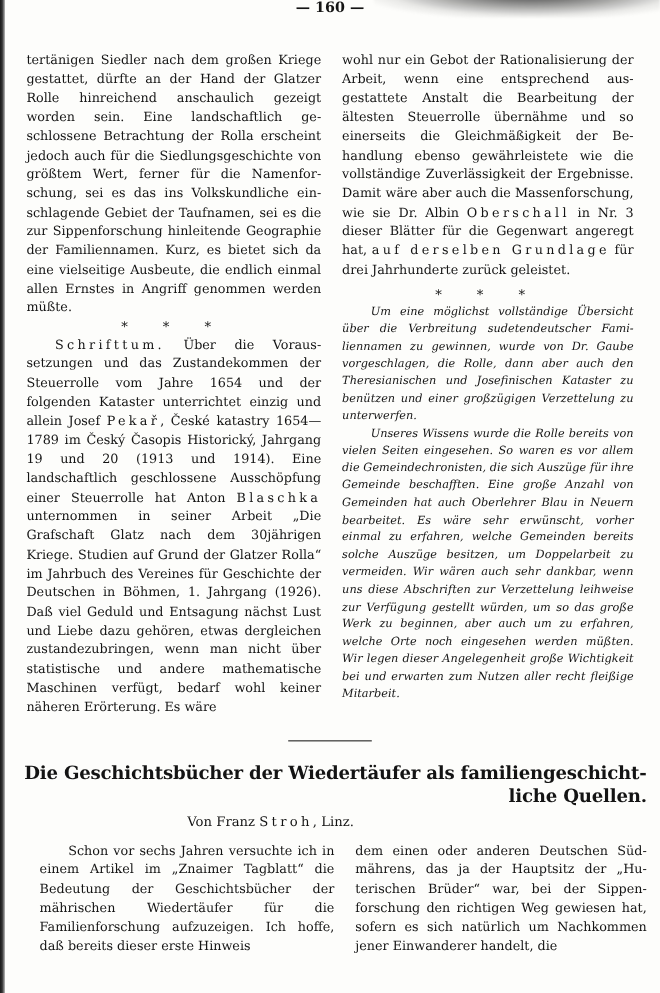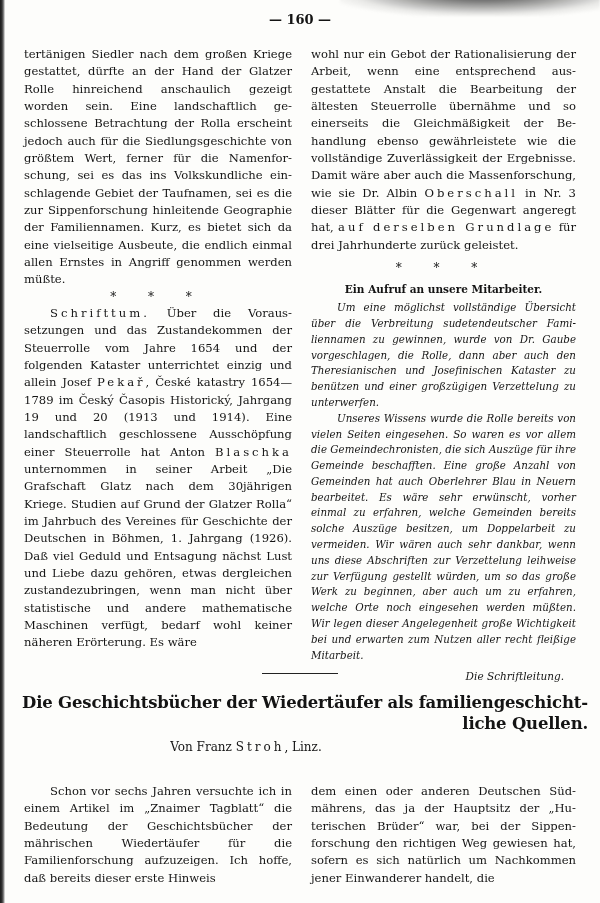--- a/index.html
+++ b/index.html
@@ -12,21 +12,21 @@
   .scan-edge {
     position: absolute; left: 0; top: 0; width: 5px; height: 903px;
     background: linear-gradient(to right, #1a1a1a 0, #333 2px, #9a9a9a 4px, rgba(255,255,255,0) 5px);
   }
   .smudge {
     position: absolute; right: 0; top: -18px; width: 260px; height: 34px;
     background: radial-gradient(ellipse at 55% 30%, rgba(20,20,20,0.85) 0%, rgba(40,40,40,0.5) 35%, rgba(120,120,120,0.15) 65%, rgba(255,255,255,0) 80%);
     filter: blur(1px);
   }
   .page-num {
-    position: absolute; top: 12px; left: 0; width: 600px; text-align: center;
+    position: absolute; top: 0; left: 0; width: 600px; text-align: center;
     font-size: 13px; font-weight: bold;
   }
   .col {
     position: absolute; font-size: 11.6px; line-height: 17.35px;
     text-align: justify; hyphens: manual;
   }
   .col p { margin: 0; }
   .col-left { left: 24px; top: 46px; width: 268px; }
   .col-right { left: 311px; top: 46px; width: 265px; }
   .indent { text-indent: 26px; }
@@ -40,44 +40,42 @@
   .signature { text-align: right; margin-top: 6px !important; padding-right: 12px; font-size: 10.5px; }
   .rule { position: absolute; height: 1px; background: #222; }
   .article-title {
     position: absolute; left: 18px; top: 692px; width: 570px; text-align: right;
     font-weight: bold; font-size: 16.5px; line-height: 21px; letter-spacing: -0.2px;
   }
   .byline {
     position: absolute; left: 0; top: 739px; width: 492px; text-align: center;
     font-size: 12px; line-height: 16px;
   }
-  .col2 { top: 783px; }
+  .col2 { top: 765px; margin-left: 12px; }
 </style>
 </head>
 <body>
 
 <div class="scan-edge"></div>
 <div class="smudge"></div>
 
 <div class="page-num">— 160 —</div>
 
 <div class="col col-left">
   <p>tertänigen Siedler nach dem großen Kriege gestattet, dürfte an der Hand der Glatzer Rolle hinreichend anschaulich ge­zeigt worden sein. Eine landschaftlich ge­schlossene Betrachtung der Rolla erscheint jedoch auch für die Siedlungsgeschichte von größtem Wert, ferner für die Namenfor­schung, sei es das ins Volkskundliche ein­schlagende Gebiet der Taufnamen, sei es die zur Sippenforschung hinleitende Geographie der Familiennamen. Kurz, es bietet sich da eine vielseitige Aus­beute, die endlich einmal allen Ernstes in Angriff genommen werden müßte.</p>
   <p class="stars">* * *</p>
   <p class="indent"><span class="spaced">Schrifttum.</span><span> Über die Voraus­setzungen und das Zustandekommen der Steuerrolle vom Jahre 1654 und der folgenden Kataster unterrichtet einzig und allein Josef </span><span class="spaced">Pekař</span><span>, České katastry 1654—1789 im Český Časopis Historický, Jahrgang 19 und 20 (1913 und 1914). Eine landschaftlich geschlos­sene Ausschöpfung einer Steuerrolle hat Anton </span><span class="spaced">Blaschka</span><span> unternommen in sei­ner Arbeit „Die Grafschaft Glatz nach dem 30jährigen Kriege. Studien auf Grund der Glatzer Rolla“ im Jahrbuch des Vereines für Geschichte der Deut­schen in Böhmen, 1. Jahrgang (1926). Daß viel Geduld und Entsagung nächst Lust und Liebe dazu gehören, etwas der­gleichen zustandezubringen, wenn man nicht über statistische und andere mathe­matische Maschinen verfügt, bedarf wohl keiner näheren Erörterung. Es wäre</span></p>
 </div>
 
 <div class="col col-right">
   <p><span>wohl nur ein Gebot der Rationalisierung der Arbeit, wenn eine entsprechend aus­gestattete Anstalt die Bearbeitung der ältesten Steuerrolle übernähme und so einerseits die Gleichmäßigkeit der Be­handlung ebenso gewährleistete wie die vollständige Zuverlässigkeit der Ergeb­nisse. Damit wäre aber auch die Massen­forschung, wie sie Dr. Albin </span><span class="spaced">Ober­schall</span><span> in Nr. 3 dieser Blätter für die Gegenwart angeregt hat, </span><span class="spaced">auf derselben Grundlage</span><span> für drei Jahr­hunderte zurück geleistet.</span></p>
   <p class="stars" style="margin-top:6px">* * *</p>
-  <div class="section-title">Ein Aufruf an unsere Mitarbeiter.</div>
   <div class="small">
     <p class="indent">Um eine möglichst vollständige Übersicht über die Verbreitung sudetendeutscher Fami­liennamen zu gewinnen, wurde von Dr. Gaube vorgeschlagen, die Rolle, dann aber auch den Theresianischen und Josefinischen Kataster zu benützen und einer großzügigen Verzette­lung zu unterwerfen.</p>
     <p class="indent">Unseres Wissens wurde die Rolle bereits von vielen Seiten eingesehen. So waren es vor allem die Gemeindechronisten, die sich Auszüge für ihre Gemeinde beschafften. Eine große Anzahl von Gemeinden hat auch Oberlehrer Blau in Neuern bearbeitet. Es wäre sehr er­wünscht, vorher einmal zu erfahren, welche Ge­meinden bereits solche Auszüge besitzen, um Doppelarbeit zu vermeiden. Wir wären auch sehr dankbar, wenn uns diese Abschriften zur Verzettelung leihweise zur Verfügung gestellt würden, um so das große Werk zu beginnen, aber auch um zu erfahren, welche Orte noch eingesehen werden müßten. Wir legen dieser Angelegenheit große Wichtigkeit bei und er­warten zum Nutzen aller recht fleißige Mit­arbeit.</p>
-    <p class="signature">Die Schriftleitung.</p>
   </div>
 </div>
 
 <div class="rule" style="left:262px; top:673px; width:38px;"></div>
 <div class="rule" style="left:300px; top:673px; width:38px;"></div>
 
 <div class="article-title">Die Geschichtsbücher der Wiedertäufer als familiengeschicht­liche Quellen.</div>
 <div class="byline"><span>Von Franz </span><span class="spaced">Stroh</span><span>, Linz.</span></div>
 
 <div class="col col-left col2">

